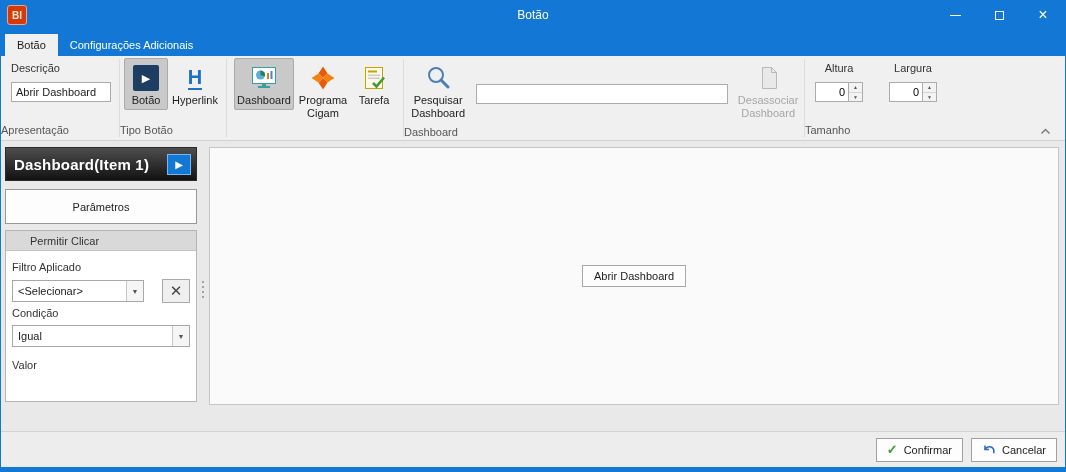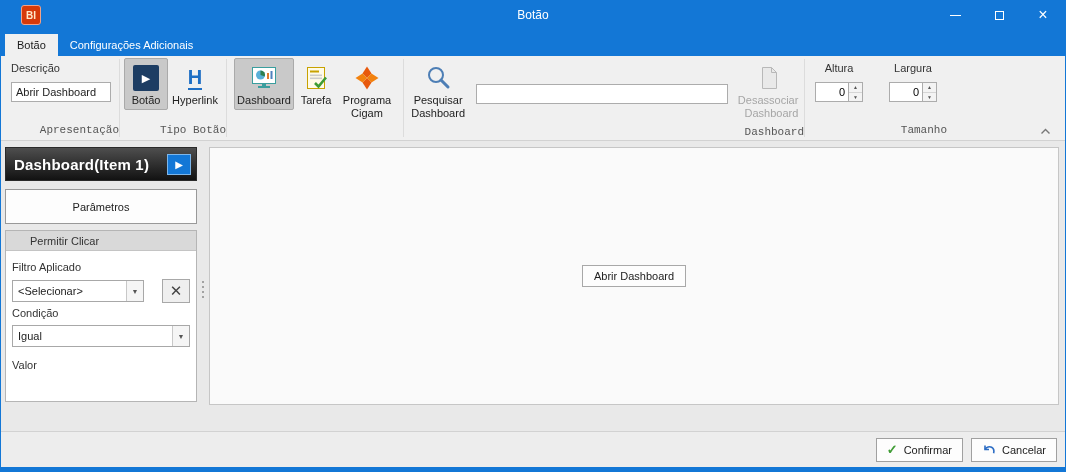--- a/index.html
+++ b/index.html
@@ -4,53 +4,53 @@
 <style>
   * { margin:0; padding:0; box-sizing:border-box; }
   html,body { width:1066px; height:472px; overflow:hidden; }
   body { font-family:"Liberation Sans", sans-serif; font-size:11px; color:#222; background:#f0f0f0; }
 
   .window { width:1066px; height:472px; display:flex; flex-direction:column;
             border-left:1px solid #1377d6; border-right:1px solid #1377d6; background:#f0f0f0; }
 
   
   .titlebar { height:30px; background:#1377d6; display:flex; align-items:center; position:relative; flex-shrink:0; }
-  .app-icon { width:20px; height:20px; margin-left:20px; background:#d63a0a; border:1px solid #f2a288; border-radius:3px;
+  .app-icon { width:20px; height:20px; margin-left:6px; background:#d63a0a; border:1px solid #f2a288; border-radius:3px;
               color:#ffe9c9; font-weight:bold; font-size:10px; display:flex; align-items:center; justify-content:center; z-index:2; }
   .title { position:absolute; left:0; right:0; text-align:center; color:#fff; font-size:12px; }
   .win-controls { margin-left:auto; display:flex; height:100%; z-index:2; }
   .win-btn { width:44px; height:100%; display:flex; align-items:center; justify-content:center; color:#fff; }
   .min-glyph { width:11px; height:1px; background:#fff; display:block; }
   .max-glyph { width:9px; height:9px; border:1px solid #fff; display:block; }
   .close-glyph { font-size:16px; line-height:16px; }
 
   
   .tabbar { height:26px; background:#1377d6; display:flex; align-items:flex-end; padding-left:4px; flex-shrink:0; }
   .tab { height:22px; padding:0 12px; display:flex; align-items:center; color:#fff; font-size:11px; }
   .tab.active { background:#f0f0f0; color:#1a1a1a; }
 
   
   .ribbon { height:85px; background:#f0f0f0; border-bottom:1px solid #d2d2d2; display:flex; position:relative; flex-shrink:0; }
   .rgroup { display:flex; flex-direction:column; }
   .rgroup-content { flex:1; display:flex; align-items:flex-start; padding:2px 4px; }
-  .rgroup-label { height:17px; line-height:15px; text-align:right; color:#555;font-family:Liberation Mono, monospace; }
+  .rgroup-label { height:17px; line-height:15px; text-align:left; color:#555; }
   .rsep { width:1px; background:#dcdcdc; margin:3px 0; }
 
   .field-col { display:flex; flex-direction:column; padding:4px 6px 0 6px; }
   .field-col .flabel { margin-bottom:8px; color:#333; }
   .text-input { height:20px; border:1px solid #acacac; background:#fff; padding:0 4px; font-size:11px;
                 font-family:"Liberation Sans", sans-serif; color:#222; }
   .desc-input { width:100px; }
 
   .bigbtn { min-width:44px; display:flex; flex-direction:column; align-items:center; padding:3px 4px 2px 4px;
             border:1px solid transparent; border-radius:2px; }
   .bigbtn .icon-wrap { height:32px; display:flex; align-items:center; justify-content:center; }
   .bigbtn .bb-label { text-align:center; line-height:13px; color:#222; white-space:normal; }
   .bigbtn.selected { background:#c9c9c9; border-color:#aaa; }
-  .bigbtn.disabled .bb-label { color:#a6a6a6;text-align:right; }
+  .bigbtn.disabled .bb-label { color:#a6a6a6; }
 
   .play-square { width:26px; height:26px; background:#1d3d63; border-radius:2px; display:flex; align-items:center;
                  justify-content:center; color:#fff; font-size:11px; }
   .h-letter { font-size:20px; font-weight:bold; color:#1f6fc4; line-height:20px; }
   .h-underline { width:14px; height:2px; background:#1f6fc4; margin:1px auto 0; }
 
   .search-wrap { align-self:center; margin:6px 8px 0 8px; }
   .search-input { width:252px; }
 
   .size-col { display:flex; flex-direction:column; align-items:center; padding:4px 8px 0 8px; }
@@ -177,42 +177,42 @@
               <circle cx="10.5" cy="11" r="4.5" fill="#59b0d8"></circle>
               <path d="M10.5 11 L10.5 6.5 A4.5 4.5 0 0 1 14.8 12.4 Z" fill="#2e7f4f"></path>
               <rect x="17" y="9" width="2" height="6" fill="#e07a2e"></rect>
               <rect x="20.5" y="7" width="2" height="8" fill="#4f81bd"></rect>
               <rect x="12" y="19.5" width="4" height="2.5" fill="#3a9e9e"></rect>
               <rect x="8" y="22" width="12" height="2" fill="#3a9e9e"></rect>
             </svg>
           </span>
           <span class="bb-label">Dashboard</span>
         </div>
+        <div class="bigbtn" style="width:58px;">
+          <span class="icon-wrap">
+            <svg width="26" height="26" viewBox="0 0 26 26">
+              <path d="M13 1.5 L17.5 8.5 L13 13 L8.5 8.5 Z" fill="#e8590c"></path>
+              <path d="M24.5 13 L17.5 17.5 L13 13 L17.5 8.5 Z" fill="#f2820f"></path>
+              <path d="M13 24.5 L8.5 17.5 L13 13 L17.5 17.5 Z" fill="#e8590c"></path>
+              <path d="M1.5 13 L8.5 8.5 L13 13 L8.5 17.5 Z" fill="#f2820f"></path>
+            </svg>
+          </span>
+          <span class="bb-label">Programa Cigam</span>
+        </div>
         <div class="bigbtn">
           <span class="icon-wrap">
             <svg width="26" height="26" viewBox="0 0 26 26">
               <rect x="4.5" y="2.5" width="17" height="21" fill="#fffbe8" stroke="#c8a200"></rect>
               <rect x="7" y="5.5" width="9" height="2" fill="#c8a200"></rect>
               <rect x="7" y="9.5" width="12" height="1.6" fill="#cccccc"></rect>
               <rect x="7" y="12.5" width="12" height="1.6" fill="#cccccc"></rect>
               <path d="M12 18 L15.5 21.5 L23 12.5" stroke="#3f9c35" stroke-width="2.6" fill="none"></path>
             </svg>
           </span>
           <span class="bb-label">Tarefa</span>
-        </div>
-        <div class="bigbtn" style="width:58px;">
-          <span class="icon-wrap">
-            <svg width="26" height="26" viewBox="0 0 26 26">
-              <path d="M13 1.5 L17.5 8.5 L13 13 L8.5 8.5 Z" fill="#e8590c"></path>
-              <path d="M24.5 13 L17.5 17.5 L13 13 L17.5 8.5 Z" fill="#f2820f"></path>
-              <path d="M13 24.5 L8.5 17.5 L13 13 L17.5 17.5 Z" fill="#e8590c"></path>
-              <path d="M1.5 13 L8.5 8.5 L13 13 L8.5 17.5 Z" fill="#f2820f"></path>
-            </svg>
-          </span>
-          <span class="bb-label">Programa Cigam</span>
         </div>
       </div>
     </div>
     <div class="rsep"></div>
 
     <div class="rgroup" style="width:400px;">
       <div class="rgroup-content">
         <div class="bigbtn" style="width:66px;">
           <span class="icon-wrap">
             <svg width="28" height="28" viewBox="0 0 28 28">

